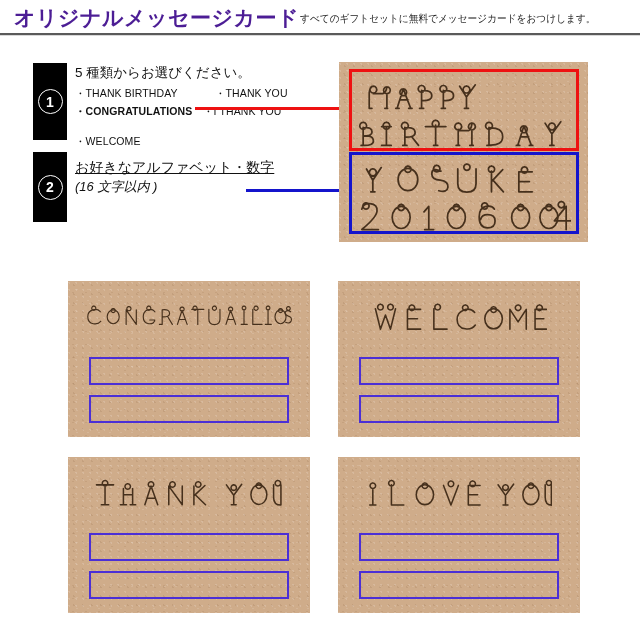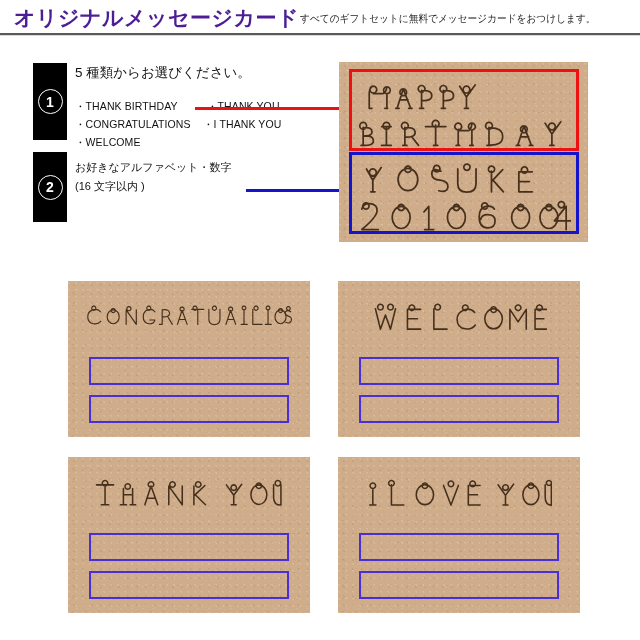--- a/index.html
+++ b/index.html
@@ -43,29 +43,29 @@
     width:23px;height:23px;border:1.6px solid #fff;border-radius:50%;
     color:#fff;font-size:14px;font-weight:bold;
     display:flex;align-items:center;justify-content:center;
     line-height:1;
   }
   #badge1{left:33px;top:63px;width:34px;height:77px;}
   #badge2{left:33px;top:152px;width:34px;height:70px;}
 
   .step-body{position:absolute;}
   .step-head{
-    font-size:13.5px;color:#111;white-space:nowrap;margin-bottom:18px;
+    font-size:13.5px;color:#111;white-space:nowrap;margin-bottom:5px;
   }
   .opt-grid{position:relative;width:215px;}
   .opt{
     font-size:10.5px;color:#111;white-space:nowrap;
     position:absolute;letter-spacing:.1px;
   }
-  .jp-line{font-size:11px;color:#111;white-space:nowrap;line-height:19px;}
-  .jp-small{font-size:11px;color:#111;white-space:nowrap;line-height:19px;}
+  .jp-line{font-size:14px;color:#111;white-space:nowrap;line-height:19px;text-decoration:underline;}
+  .jp-small{font-size:13px;color:#111;white-space:nowrap;line-height:19px;font-style:italic;}
 
   
   .conn{position:absolute;}
   #conn-red{left:195px;top:107px;width:150px;height:3px;background:#ee1111;}
   #conn-blue{left:246px;top:189px;width:99px;height:3px;background:#1414cc;}
 
   
   .card{
     position:absolute;
     background-color:#cfac8a;
@@ -116,24 +116,24 @@
   </div>
 
   <div class="badge" id="badge1">
     <div class="circ">1</div>
   </div>
 
   <div class="step-body" style="left:75px;top:64px;">
     <div class="step-head">5 種類からお選びください。</div>
     <div class="opt-grid">
       <div class="opt" style="left:0;top:0;">・THANK BIRTHDAY</div>
-      <div class="opt" style="left:132px;top:0;">・THANK YOU</div>
-      <div class="opt" style="left:0;top:18px;">・CONGRATULATIONS</div>
+      <div class="opt" style="left:140px;top:0;">・THANK YOU</div>
+      <div class="opt" style="left:0;top:18px;font-weight:bold;">・CONGRATULATIONS</div>
       <div class="opt" style="left:128px;top:18px;">・I THANK YOU</div>
-      <div class="opt" style="left:0;top:36px;">・WELCOME</div>
+      <div class="opt" style="left:0;top:48px;">・WELCOME</div>
     </div>
   </div>
 
   <div class="badge" id="badge2">
     <div class="circ">2</div>
   </div>
 
   <div class="step-body" style="left:75px;top:158px;">
     <div class="jp-line">お好きなアルファベット・数字</div>
     <div class="jp-small">(16 文字以内 )</div>

